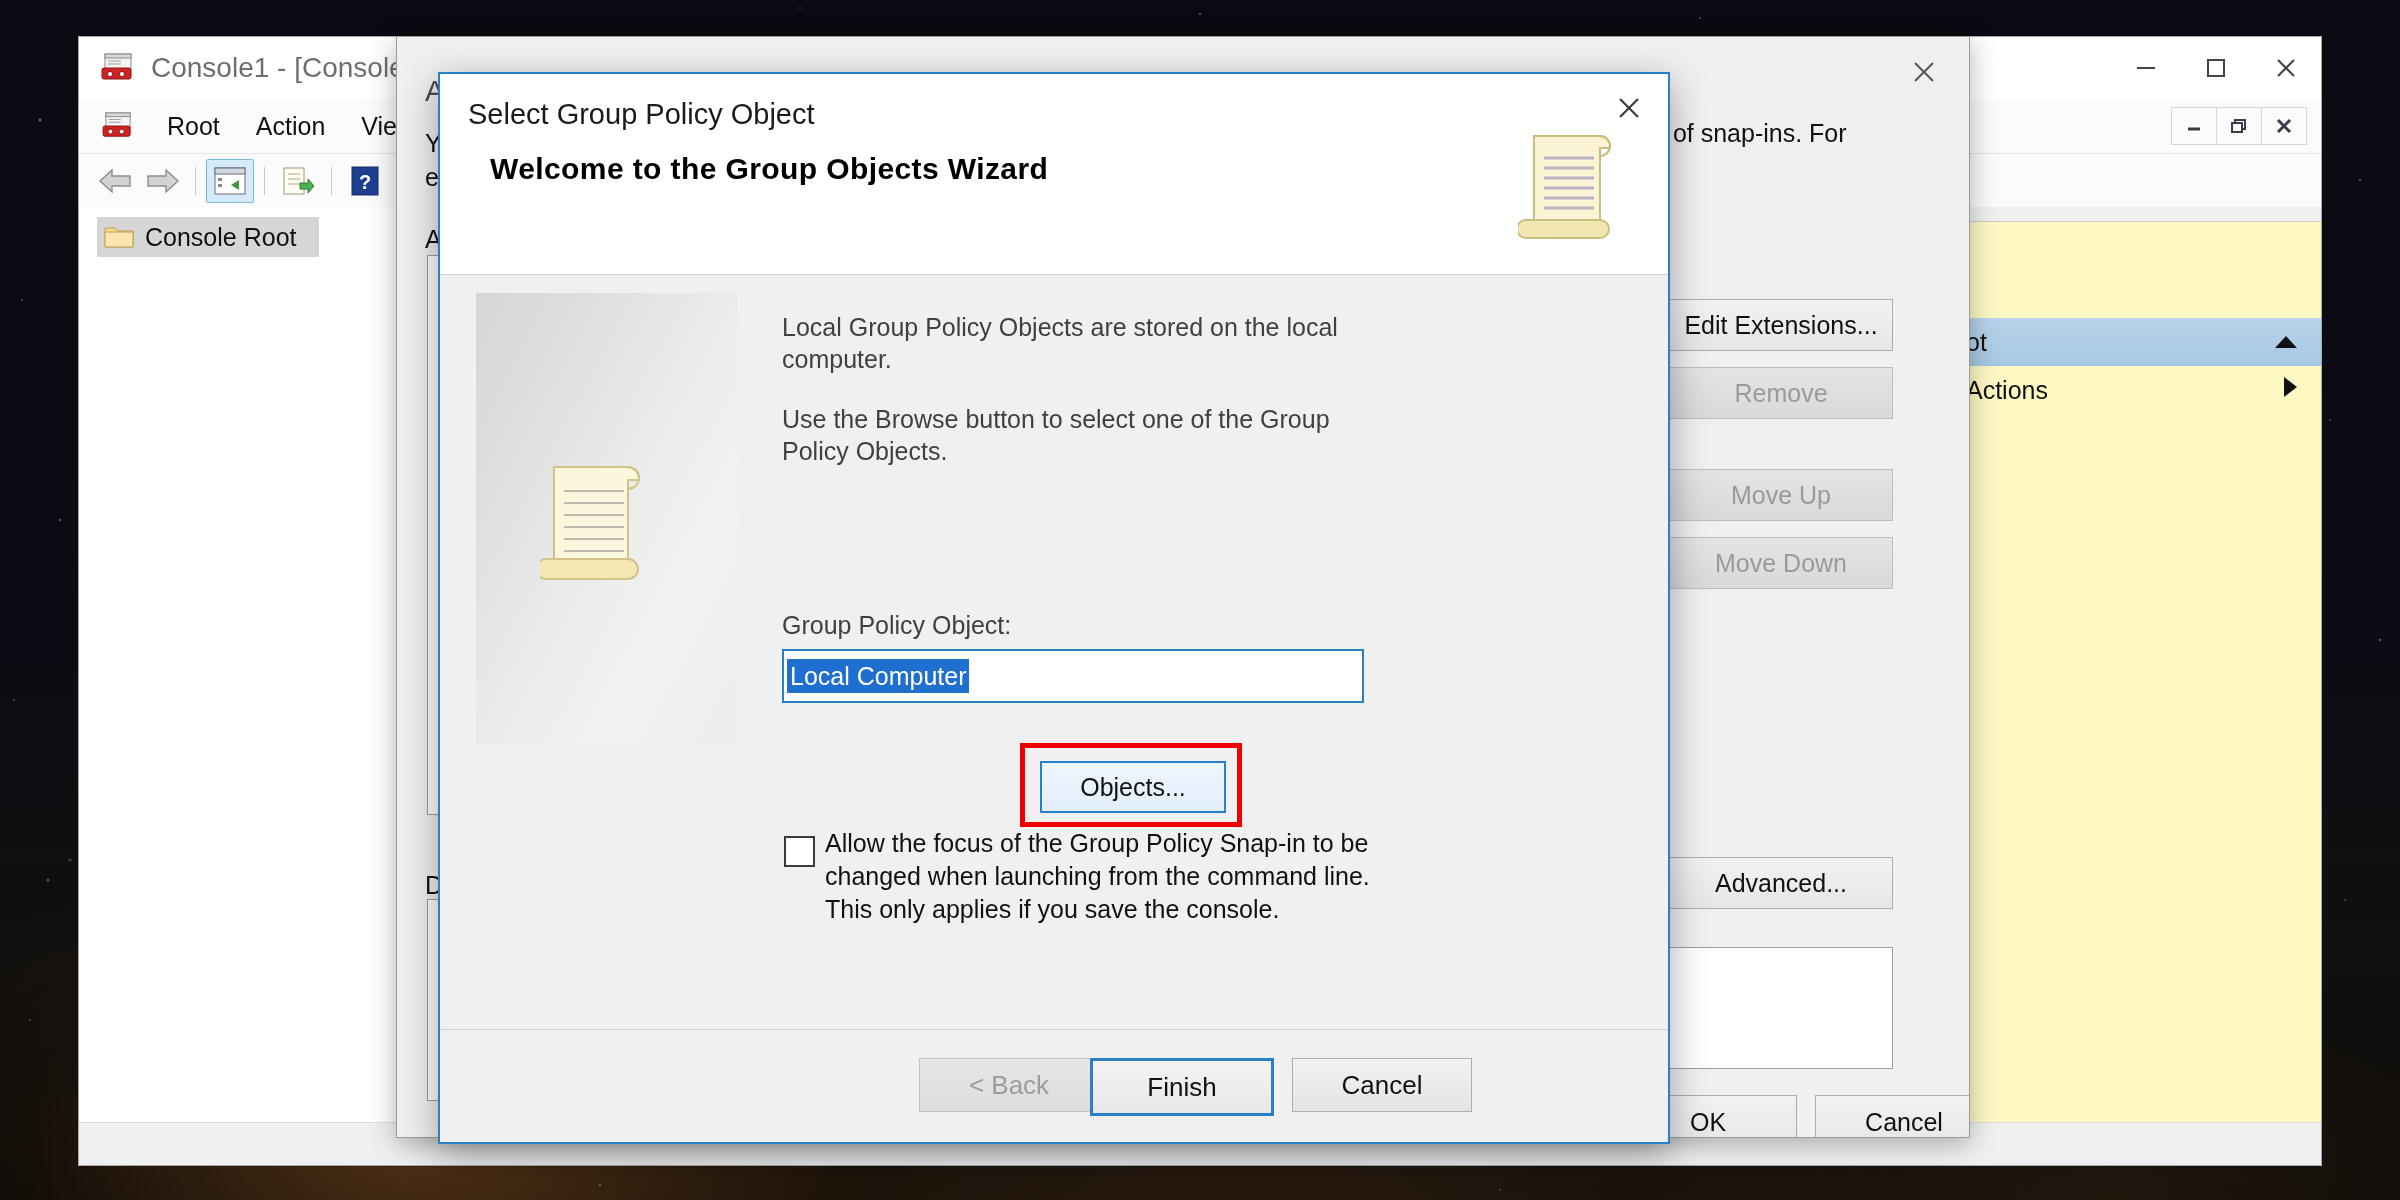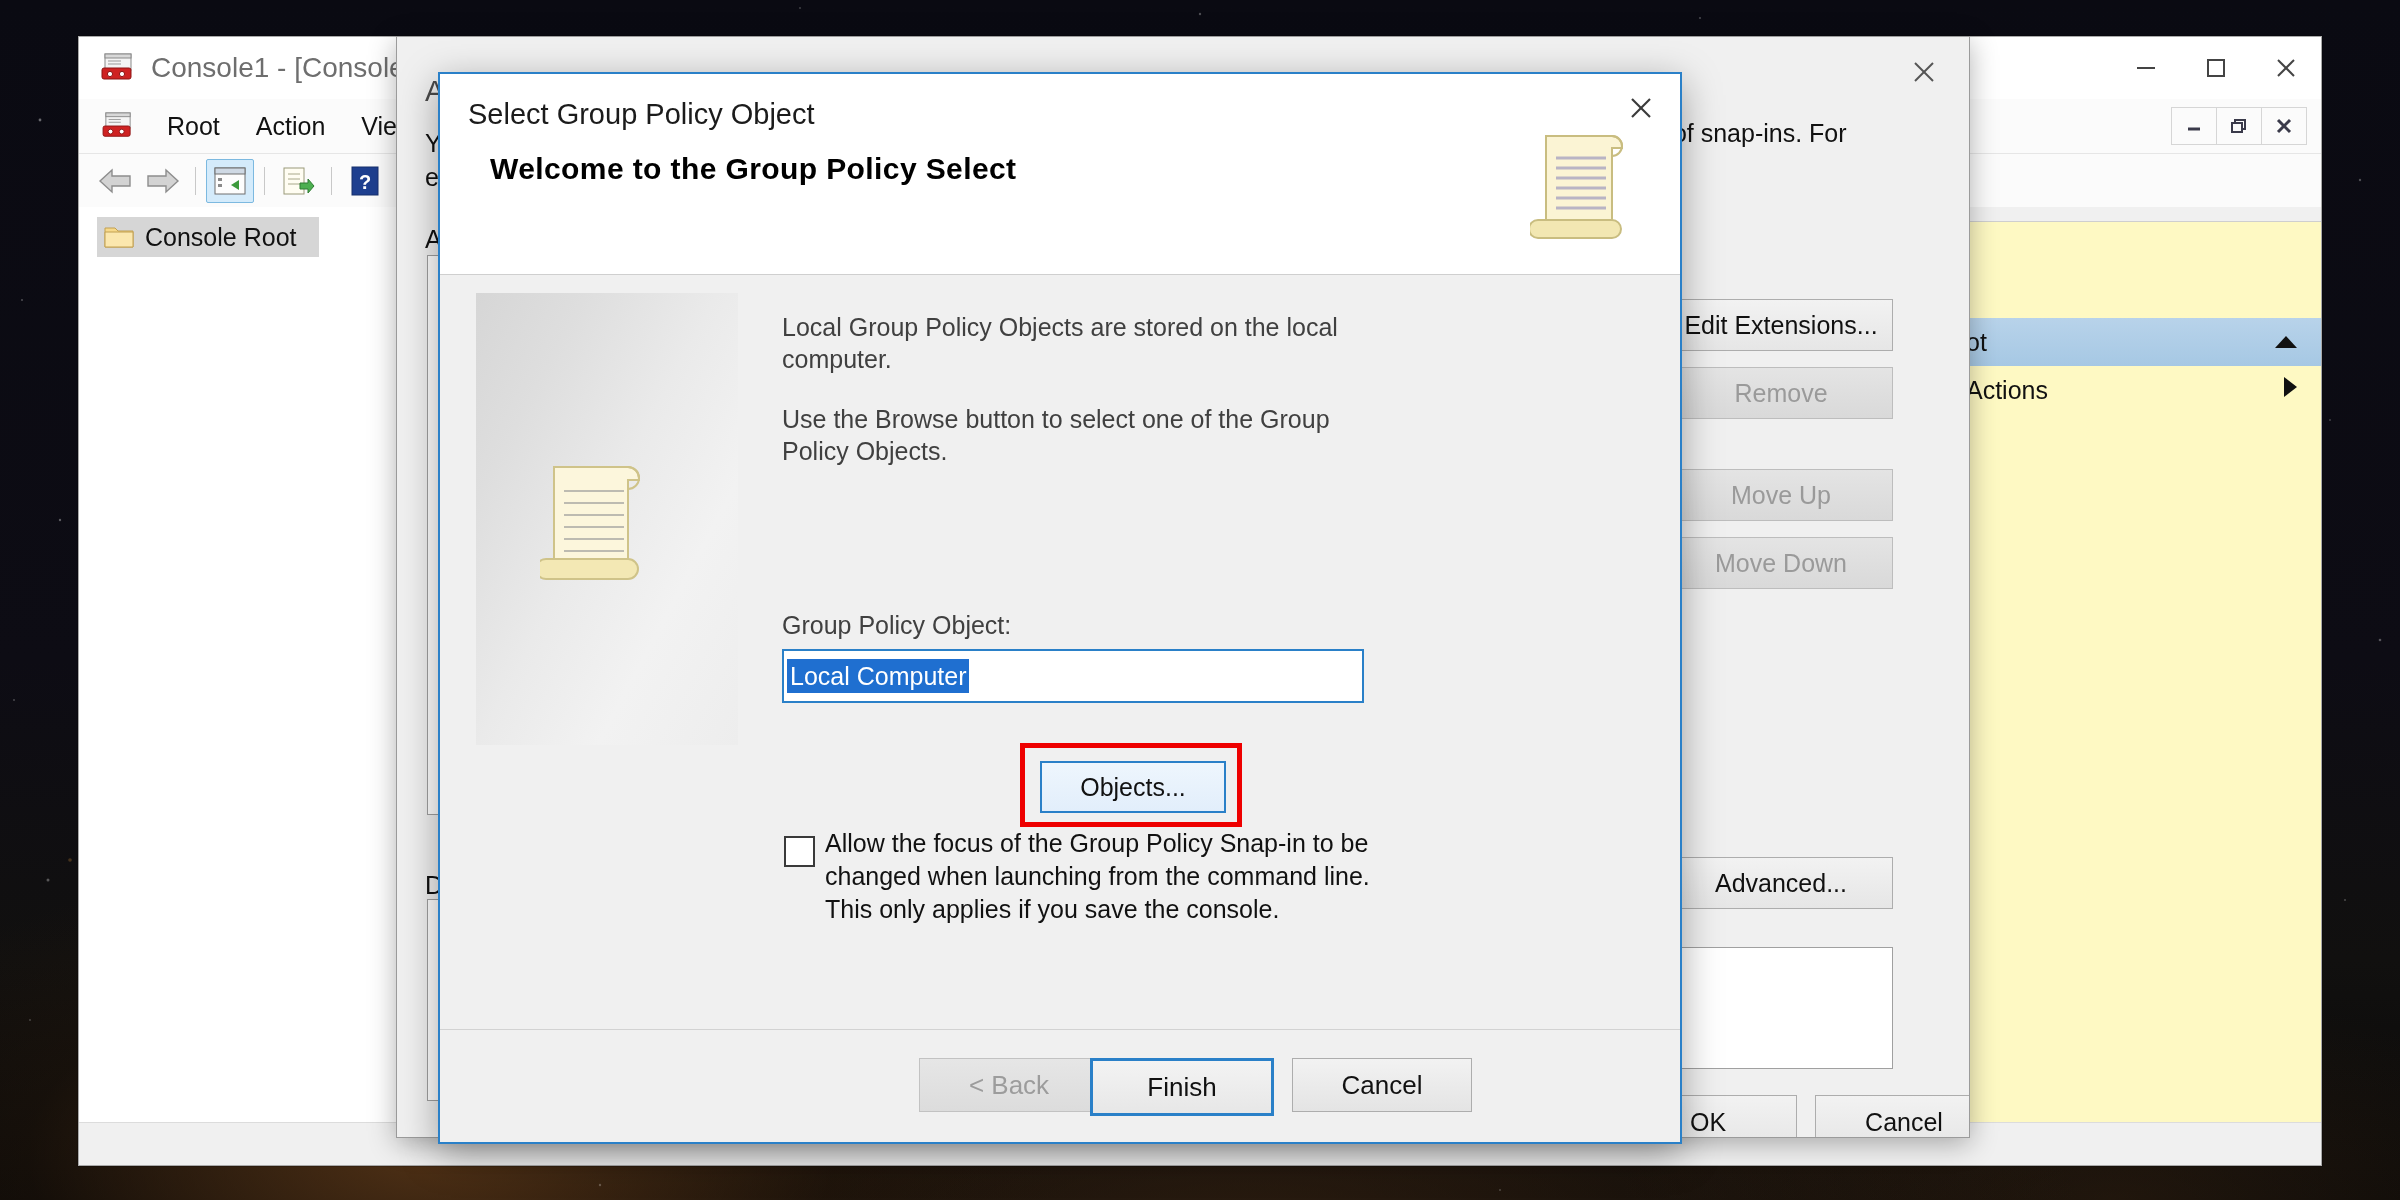--- a/index.html
+++ b/index.html
@@ -162,21 +162,20 @@
 
   
   #gpo-wizard {
     position: absolute;
     left: 438px; top: 72px;
     width: 1228px; height: 1068px;
     background: #f0f0f0;
     border: 2px solid #2a80c8;
     box-shadow: 0 10px 36px rgba(0,0,0,0.35);
     overflow: hidden;
-    padding-left: 12px;
   }
   #gpo-header {
     position:absolute; left:0; right:0; top:0; height: 200px;
     background:#ffffff;
     border-bottom: 1px solid #cfcfcf;
   }
   #gpo-caption {
     position:absolute; left: 28px; top: 24px;
     font-size: 29px; color:#1b1b1b; white-space:nowrap;
   }
@@ -482,21 +481,21 @@
 <div id="gpo-wizard">
 
   <div id="gpo-header">
     <div id="gpo-caption">Select Group Policy Object</div>
     <div id="gpo-close">
       <svg width="30" height="30">
           <line x1="6" y1="6" x2="24" y2="24" stroke="#3a3a3a" stroke-width="2.2"></line>
           <line x1="24" y1="6" x2="6" y2="24" stroke="#3a3a3a" stroke-width="2.2"></line>
         </svg>
     </div>
-    <div id="gpo-welcome">Welcome to the Group Policy Select</div>
+    <div id="gpo-welcome">Welcome to the Group Objects Wizard</div>
     <div id="gpo-header-icon">
       <svg width="108" height="118" viewBox="0 0 108 118">
         <path d="M16 10 h66 a10 10 0 0 1 10 10 v2 h-10 v72 h-66 z" fill="#fbf4d4" stroke="#c9bd80" stroke-width="2"></path>
         <path d="M82 10 a10 10 0 0 1 0 20 a6 6 0 0 0 0 -20 z" fill="#ece0a8" stroke="#c9bd80" stroke-width="2"></path>
         <g stroke="#b9b4c4" stroke-width="3">
           <line x1="26" y1="32" x2="76" y2="32"></line>
             <line x1="26" y1="42" x2="76" y2="42"></line>
           <line x1="26" y1="52" x2="76" y2="52"></line>
             <line x1="26" y1="62" x2="76" y2="62"></line>
           <line x1="26" y1="72" x2="76" y2="72"></line>

